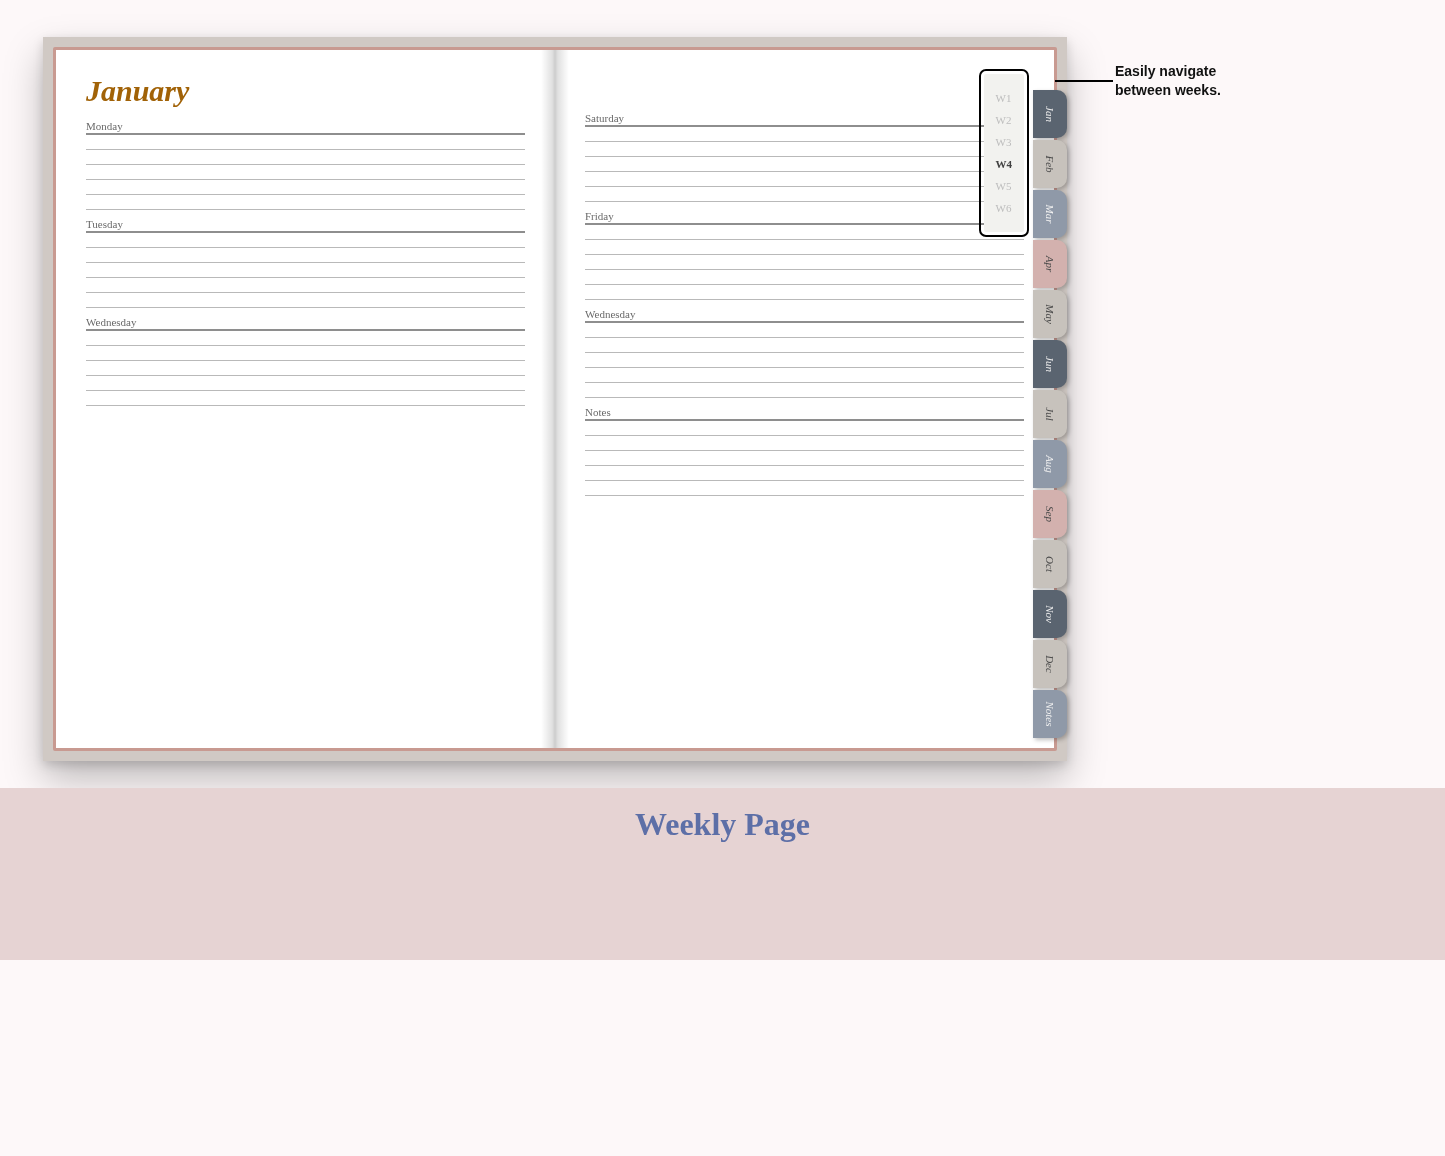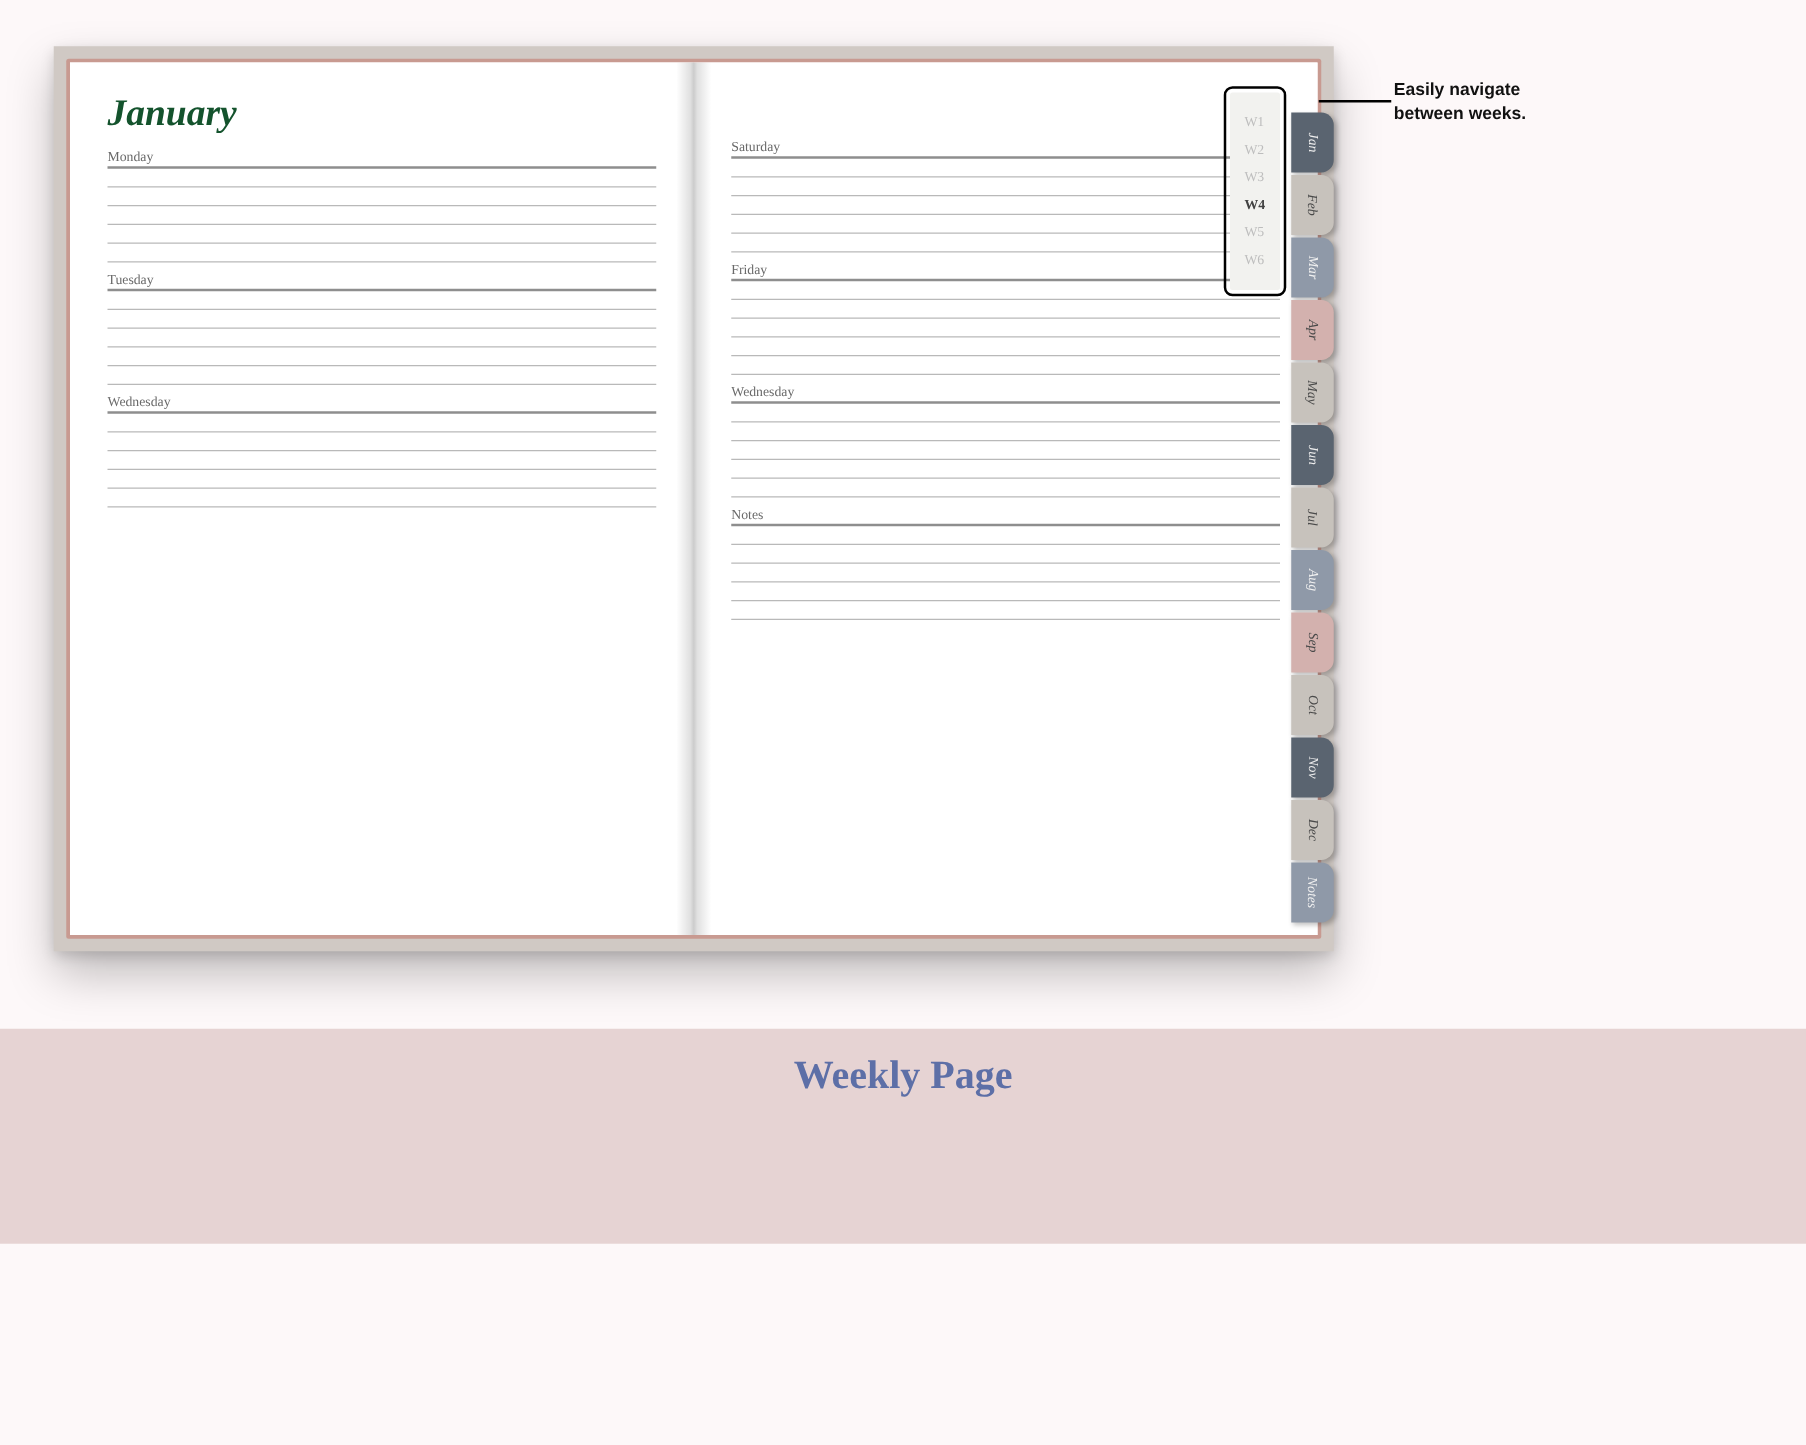--- a/index.html
+++ b/index.html
@@ -51,21 +51,21 @@
         rgba(0,0,0,.20) 50%,
         rgba(0,0,0,.12) 60%,
         rgba(0,0,0,0) 100%);
   }
 
   .month-title {
     font-family: Georgia, serif;
     font-style: italic;
     font-weight: 700;
     font-size: 30px;
-    color: #14532d;
+    color: #a16207;
     margin-bottom: 12px;
     cursor: pointer;
   }
 
   .day-block { margin-bottom: 8px; }
   .day-label {
     font-size: 11px;
     color: #6a6a6a;
     margin-bottom: 1px;
     font-family: Georgia, serif;
@@ -164,21 +164,21 @@
     font-size: 14px;
     font-weight: 600;
     line-height: 1.35;
     color: #111;
   }
 
   
   .footer {
     position: absolute;
     left: 0; right: 0;
-    top: 823px;
+    top: 788px;
     height: 172px;
     background: #e6d3d3;
     text-align: center;
     padding-top: 18px;
     font-family: Georgia, 'Times New Roman', serif;
     color: #5d6fa7;
   }
   .footer h2 {
     font-size: 32px;
     font-weight: 700;

